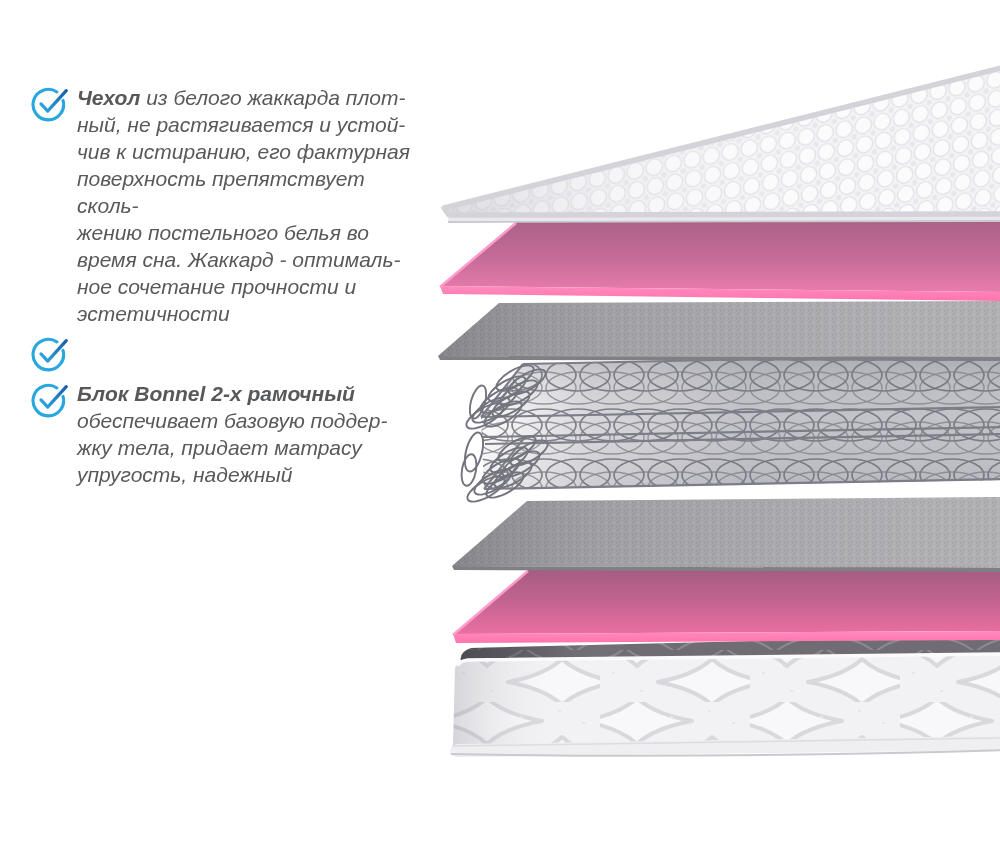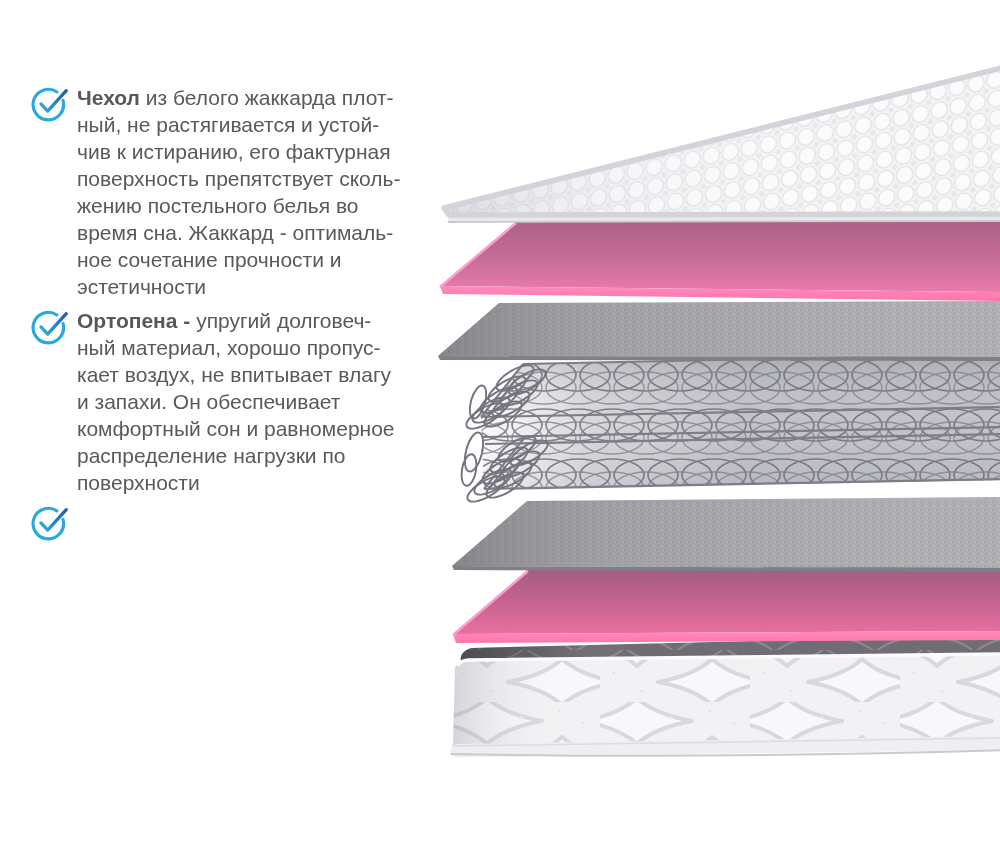--- a/index.html
+++ b/index.html
@@ -2,21 +2,21 @@
 <html><head>
 <meta charset="utf-8">
 <style>
   html,body{margin:0;padding:0;background:#fff;}
   body{width:1000px;height:858px;overflow:hidden;font-family:"Liberation Sans",sans-serif;}
   .stage{position:relative;width:1000px;height:858px;background:#ffffff;}
   .diagram{position:absolute;left:0;top:0;width:1000px;height:858px;display:block;}
   .bullets{position:absolute;left:30px;top:84px;width:400px;display:flex;flex-direction:column;gap:7px;z-index:2;}
   .bullet{display:flex;align-items:flex-start;}
   .check{width:42px;height:39px;flex:0 0 42px;margin-right:5px;margin-top:0px;}
-  .btxt{margin:0;font-size:21px;line-height:27px;color:#58595b;}
+  .btxt{margin:0;font-size:21px;line-height:27px;color:#58595b;font-style:italic;}
   .btxt strong{font-weight:bold;color:#57585a;}
   .lines{white-space:pre-line;}
   .defs-holder{position:absolute;width:0;height:0;overflow:hidden;}
 </style>
 </head>
 <body>
 
 <div class="stage">
 
   <svg class="defs-holder" aria-hidden="true">
@@ -226,31 +226,28 @@
 время сна. Жаккард - оптималь-
 ное сочетание прочности и
 эстетичности</span></p>
     </div>
 
     <div class="bullet">
       <svg class="check" viewBox="0 0 44 40">
         <path d="M34.6,16.8 A16,16 0 1 1 28.2,7.9" fill="none" stroke="#29a8e0" stroke-width="3.3" stroke-linecap="round"></path>
         <path d="M11.5,20.5 L18.5,28 L38,6.5" fill="none" stroke="url(#chkGrad)" stroke-width="3.4" stroke-linecap="round" stroke-linejoin="round"></path>
       </svg>
-      <p class="btxt"><strong>Ортопена -</strong> <span class="lines">упругий долговеч-
-ный материал, хорошо пропус-
-кает воздух, не впитывает влагу
-и запахи. Он обеспечивает
-комфортный сон и равномерное
-распределение нагрузки по
-поверхности</span></p>
     </div>
 
 
     <div class="bullet">
       <svg class="check" viewBox="0 0 44 40">
         <path d="M34.6,16.8 A16,16 0 1 1 28.2,7.9" fill="none" stroke="#29a8e0" stroke-width="3.3" stroke-linecap="round"></path>
         <path d="M11.5,20.5 L18.5,28 L38,6.5" fill="none" stroke="url(#chkGrad)" stroke-width="3.4" stroke-linecap="round" stroke-linejoin="round"></path>
       </svg>
+      <p class="btxt"><strong>Блок Bonnel 2-х рамочный</strong> <span class="lines">
+обеспечивает базовую поддер-
+жку тела, придает матрасу
+упругость, надежный</span></p>
     </div>
 
   </section>
 </div>
 
 </body></html>

